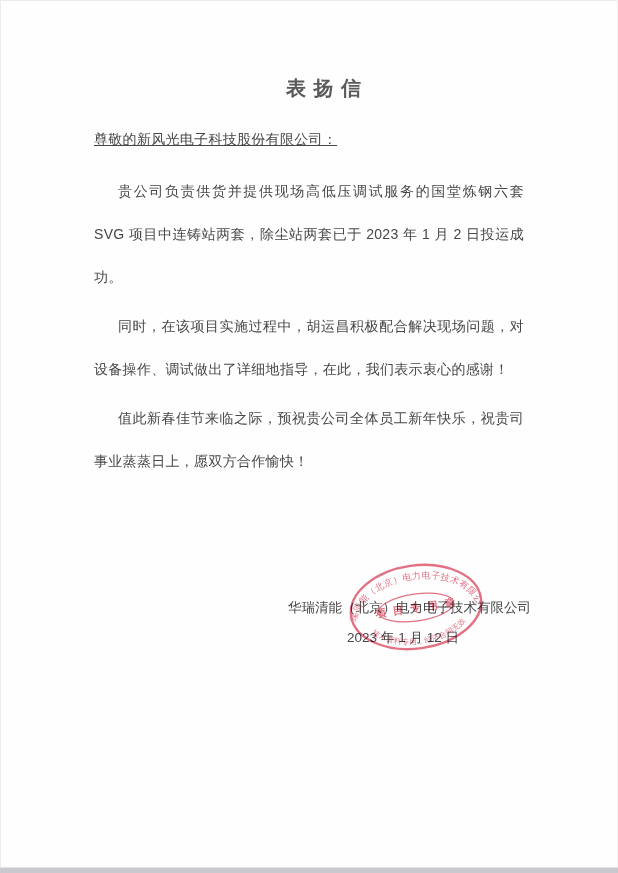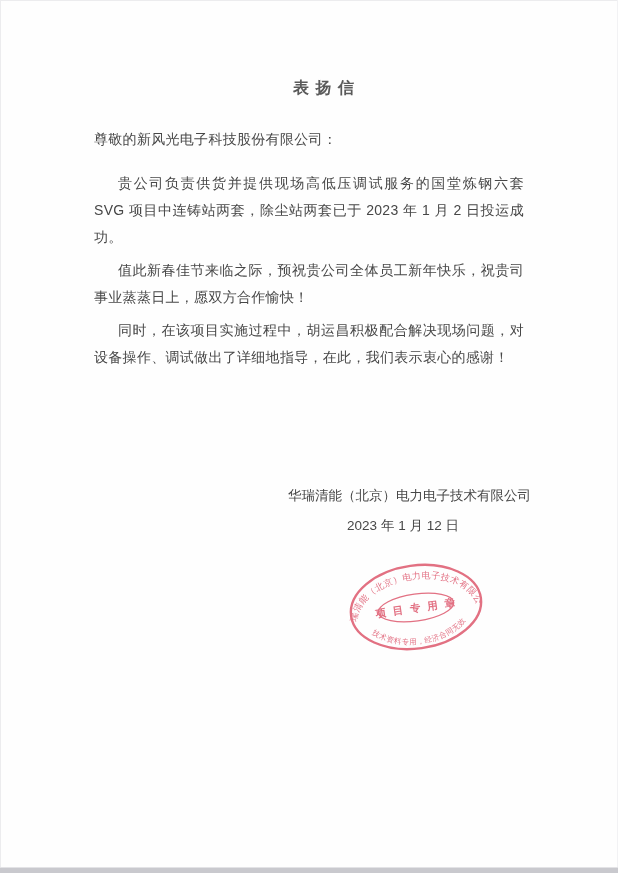--- a/index.html
+++ b/index.html
@@ -19,38 +19,39 @@
     overflow:hidden;
   }
   .page{
     box-sizing:border-box;
     width:618px;height:873px;
     padding:76px 94px 0 94px;
     position:relative;
   }
   .title{
     margin:0;
-    font-size:16px;
+    font-size:20px;
     font-weight:600;
     line-height:24px;
     text-align:center;
     color:var(--title);
     transform:translateX(15px);
     letter-spacing:1px;
   }
   .salutation{
     margin:23px 0 0 0;
     font-size:14px;
     line-height:33px;
     letter-spacing:0.3px;
+    text-decoration:underline;
   }
   .para{
     margin:6px 0 0 0;
     font-size:14px;
-    line-height:27px;
+    line-height:43px;
     letter-spacing:0.3px;
     text-align:justify;
     text-indent:24px;
   }
   .para.first{ margin-top:14px; }
   .signature{
     width:230px;
     margin:110px 6px 0 auto;
     text-align:center;
     font-size:13.5px;
@@ -82,22 +83,22 @@
 </head>
 <body>
 
 <div class="page">
 
   <h1 class="title">表 扬 信</h1>
 
   <p class="salutation">尊敬的新风光电子科技股份有限公司：</p>
 
   <p class="para first">贵公司负责供货并提供现场高低压调试服务的国堂炼钢六套 SVG 项目中连铸站两套，除尘站两套已于 2023 年 1 月 2 日投运成功。</p>
+  <p class="para">同时，在该项目实施过程中，胡运昌积极配合解决现场问题，对设备操作、调试做出了详细地指导，在此，我们表示衷心的感谢！</p>
   <p class="para">值此新春佳节来临之际，预祝贵公司全体员工新年快乐，祝贵司事业蒸蒸日上，愿双方合作愉快！</p>
-  <p class="para">同时，在该项目实施过程中，胡运昌积极配合解决现场问题，对设备操作、调试做出了详细地指导，在此，我们表示衷心的感谢！</p>
 
   <div class="signature">
     <div class="sig-line">华瑞清能（北京）电力电子技术有限公司</div>
     <div class="sig-line">2023 年 1 月 12 日</div>
   </div>
 
   <svg class="stamp" viewBox="0 0 138 90" xmlns="http://www.w3.org/2000/svg" xmlns:xlink="http://www.w3.org/1999/xlink">
     <defs>
       <path id="arcTop" d="M 8 55 A 61 38 0 0 1 130 55" fill="none"></path>
       <path id="arcBottom" d="M 14 48 A 55 34 0 0 0 124 48" fill="none"></path>

